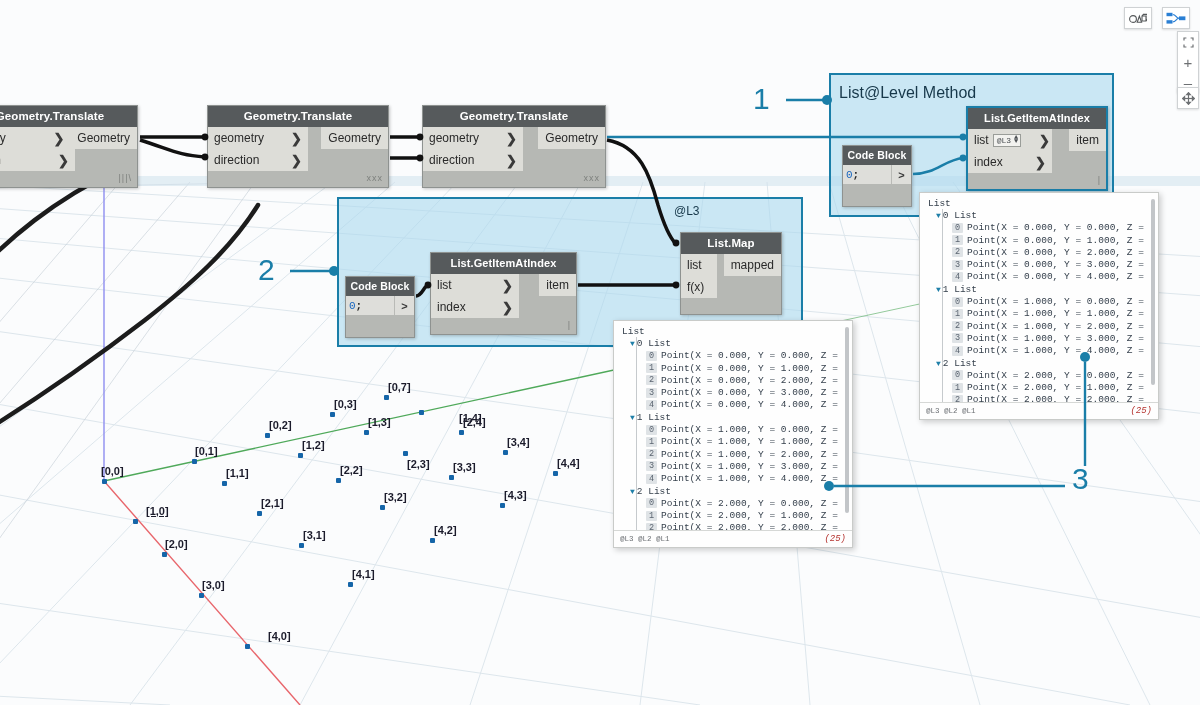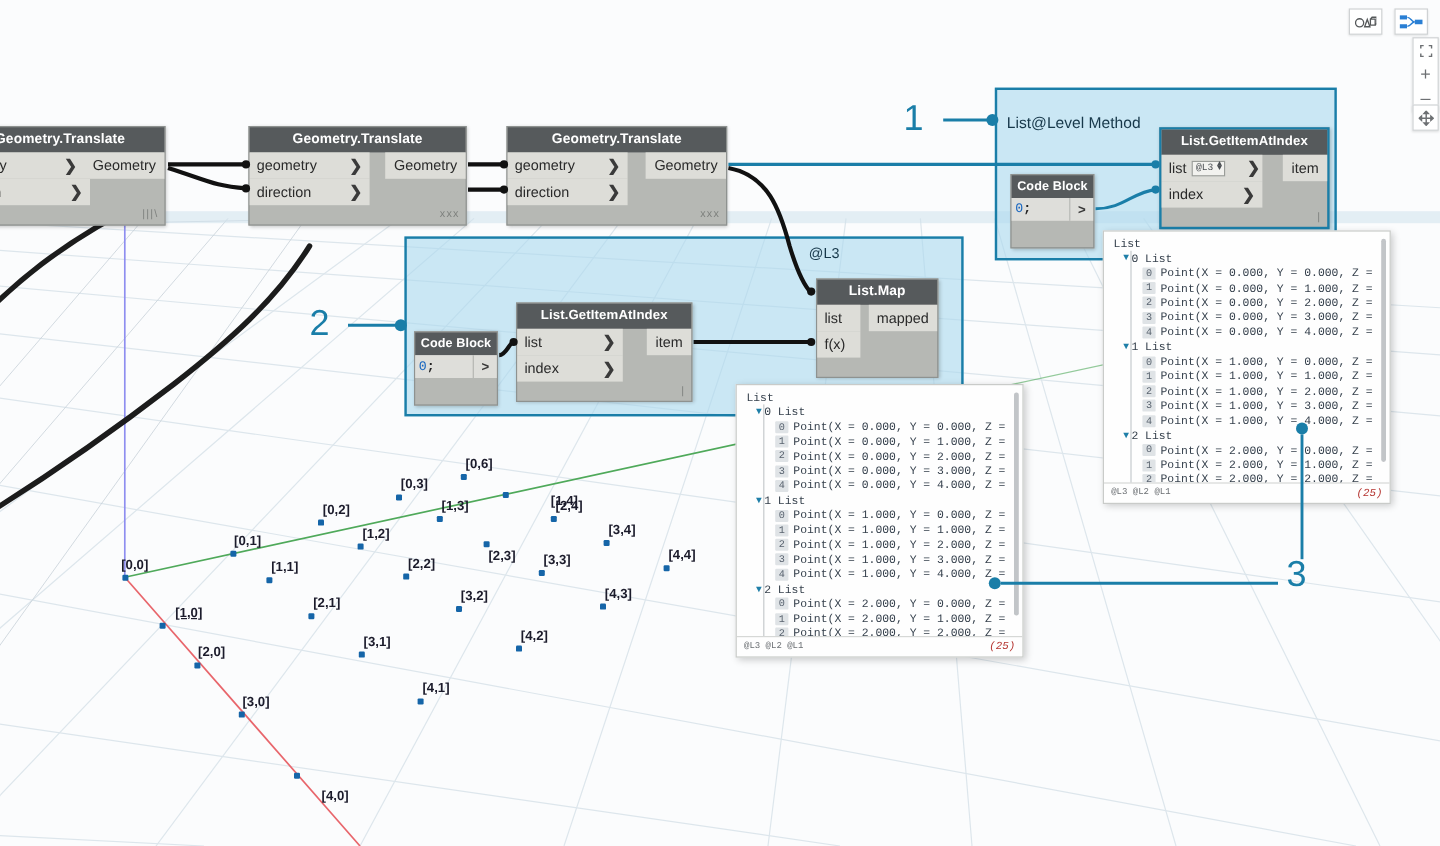--- a/index.html
+++ b/index.html
@@ -83,21 +83,21 @@
         font-size:11px; font-weight:700; color:#3a3a3a; }
   .cb-pad { height:22px; }
 
   
   .group {
     position:absolute;
     background:rgba(170,216,238,.60);
     border:2px solid #1a7ea8;
   }
   .group-title {
-    font-size:13px; color:#17384a; padding:20px 8px;
+    font-size:16px; color:#17384a; padding:9px 8px;
   }
   .group-tag {
     position:absolute; font-size:12px; color:#17384a;
   }
 
   
   .preview {
     position:absolute; background:#fefefe;
     border:1px solid #c9cbc9;
     box-shadow:2px 2px 6px rgba(0,0,0,.20);
@@ -216,21 +216,21 @@
     <div id="pointlayer">
       <div class="pt-dot" style="left: 102px; top: 479px; background: rgb(21, 101, 168);"></div>
       <div class="pt-label" style="left: 101px; top: 465px;">[0,0]</div>
       <div class="pt-dot" style="left: 133px; top: 519px; background: rgb(21, 101, 168);"></div>
       <div class="pt-label" style="left: 146px; top: 505px; text-decoration: underline;">[1,0]</div>
       <div class="pt-dot" style="left: 162px; top: 552px; background: rgb(21, 101, 168);"></div>
       <div class="pt-label" style="left: 165px; top: 538px;">[2,0]</div>
       <div class="pt-dot" style="left: 199px; top: 593px; background: rgb(21, 101, 168);"></div>
       <div class="pt-label" style="left: 202px; top: 579px;">[3,0]</div>
       <div class="pt-dot" style="left: 245px; top: 644px; background: rgb(21, 101, 168);"></div>
-      <div class="pt-label" style="left: 248px; top: 658px; padding-left: 20px;">[4,0]</div>
+      <div class="pt-label" style="left: 248px; top: 630px; padding-left: 20px;">[4,0]</div>
       <div class="pt-dot" style="left: 192px; top: 459px; background: rgb(21, 101, 168);"></div>
       <div class="pt-label" style="left: 195px; top: 445px;">[0,1]</div>
       <div class="pt-dot" style="left: 222px; top: 481px; background: rgb(21, 101, 168);"></div>
       <div class="pt-label" style="left: 226px; top: 467px;">[1,1]</div>
       <div class="pt-dot" style="left: 257px; top: 511px; background: rgb(21, 101, 168);"></div>
       <div class="pt-label" style="left: 261px; top: 497px;">[2,1]</div>
       <div class="pt-dot" style="left: 299px; top: 543px; background: rgb(21, 101, 168);"></div>
       <div class="pt-label" style="left: 303px; top: 529px;">[3,1]</div>
       <div class="pt-dot" style="left: 348px; top: 582px; background: rgb(21, 101, 168);"></div>
       <div class="pt-label" style="left: 352px; top: 568px; text-align: center;">[4,1]</div>
@@ -248,21 +248,21 @@
       <div class="pt-label" style="left: 334px; top: 398px;">[0,3]</div>
       <div class="pt-dot" style="left: 364px; top: 430px; background: rgb(21, 101, 168);"></div>
       <div class="pt-label" style="left: 368px; top: 416px;">[1,3]</div>
       <div class="pt-dot" style="left: 403px; top: 451px; background: rgb(21, 101, 168);"></div>
       <div class="pt-label" style="left: 407px; top: 437px; margin-top: 21px;">[2,3]</div>
       <div class="pt-dot" style="left: 449px; top: 475px; background: rgb(21, 101, 168);"></div>
       <div class="pt-label" style="left: 453px; top: 461px;">[3,3]</div>
       <div class="pt-dot" style="left: 500px; top: 503px; background: rgb(21, 101, 168);"></div>
       <div class="pt-label" style="left: 504px; top: 489px;">[4,3]</div>
       <div class="pt-dot" style="left: 384px; top: 395px; background: rgb(21, 101, 168);"></div>
-      <div class="pt-label" style="left: 388px; top: 381px;">[0,6]</div>
+      <div class="pt-label" style="left: 388px; top: 381px;">[0,7]</div>
       <div class="pt-dot" style="left: 419px; top: 410px; background: rgb(21, 101, 168);"></div>
       <div class="pt-label" style="left: 423px; top: 412px; margin-left: 36px;">[1,4]</div>
       <div class="pt-dot" style="left: 459px; top: 430px; background: rgb(21, 101, 168);"></div>
       <div class="pt-label" style="left: 463px; top: 416px;">[2,4]</div>
       <div class="pt-dot" style="left: 503px; top: 450px; background: rgb(21, 101, 168);"></div>
       <div class="pt-label" style="left: 507px; top: 436px;">[3,4]</div>
       <div class="pt-dot" style="left: 553px; top: 471px; background: rgb(21, 101, 168);"></div>
       <div class="pt-label" style="left: 557px; top: 457px;">[4,4]</div>
     </div>
   </div>

